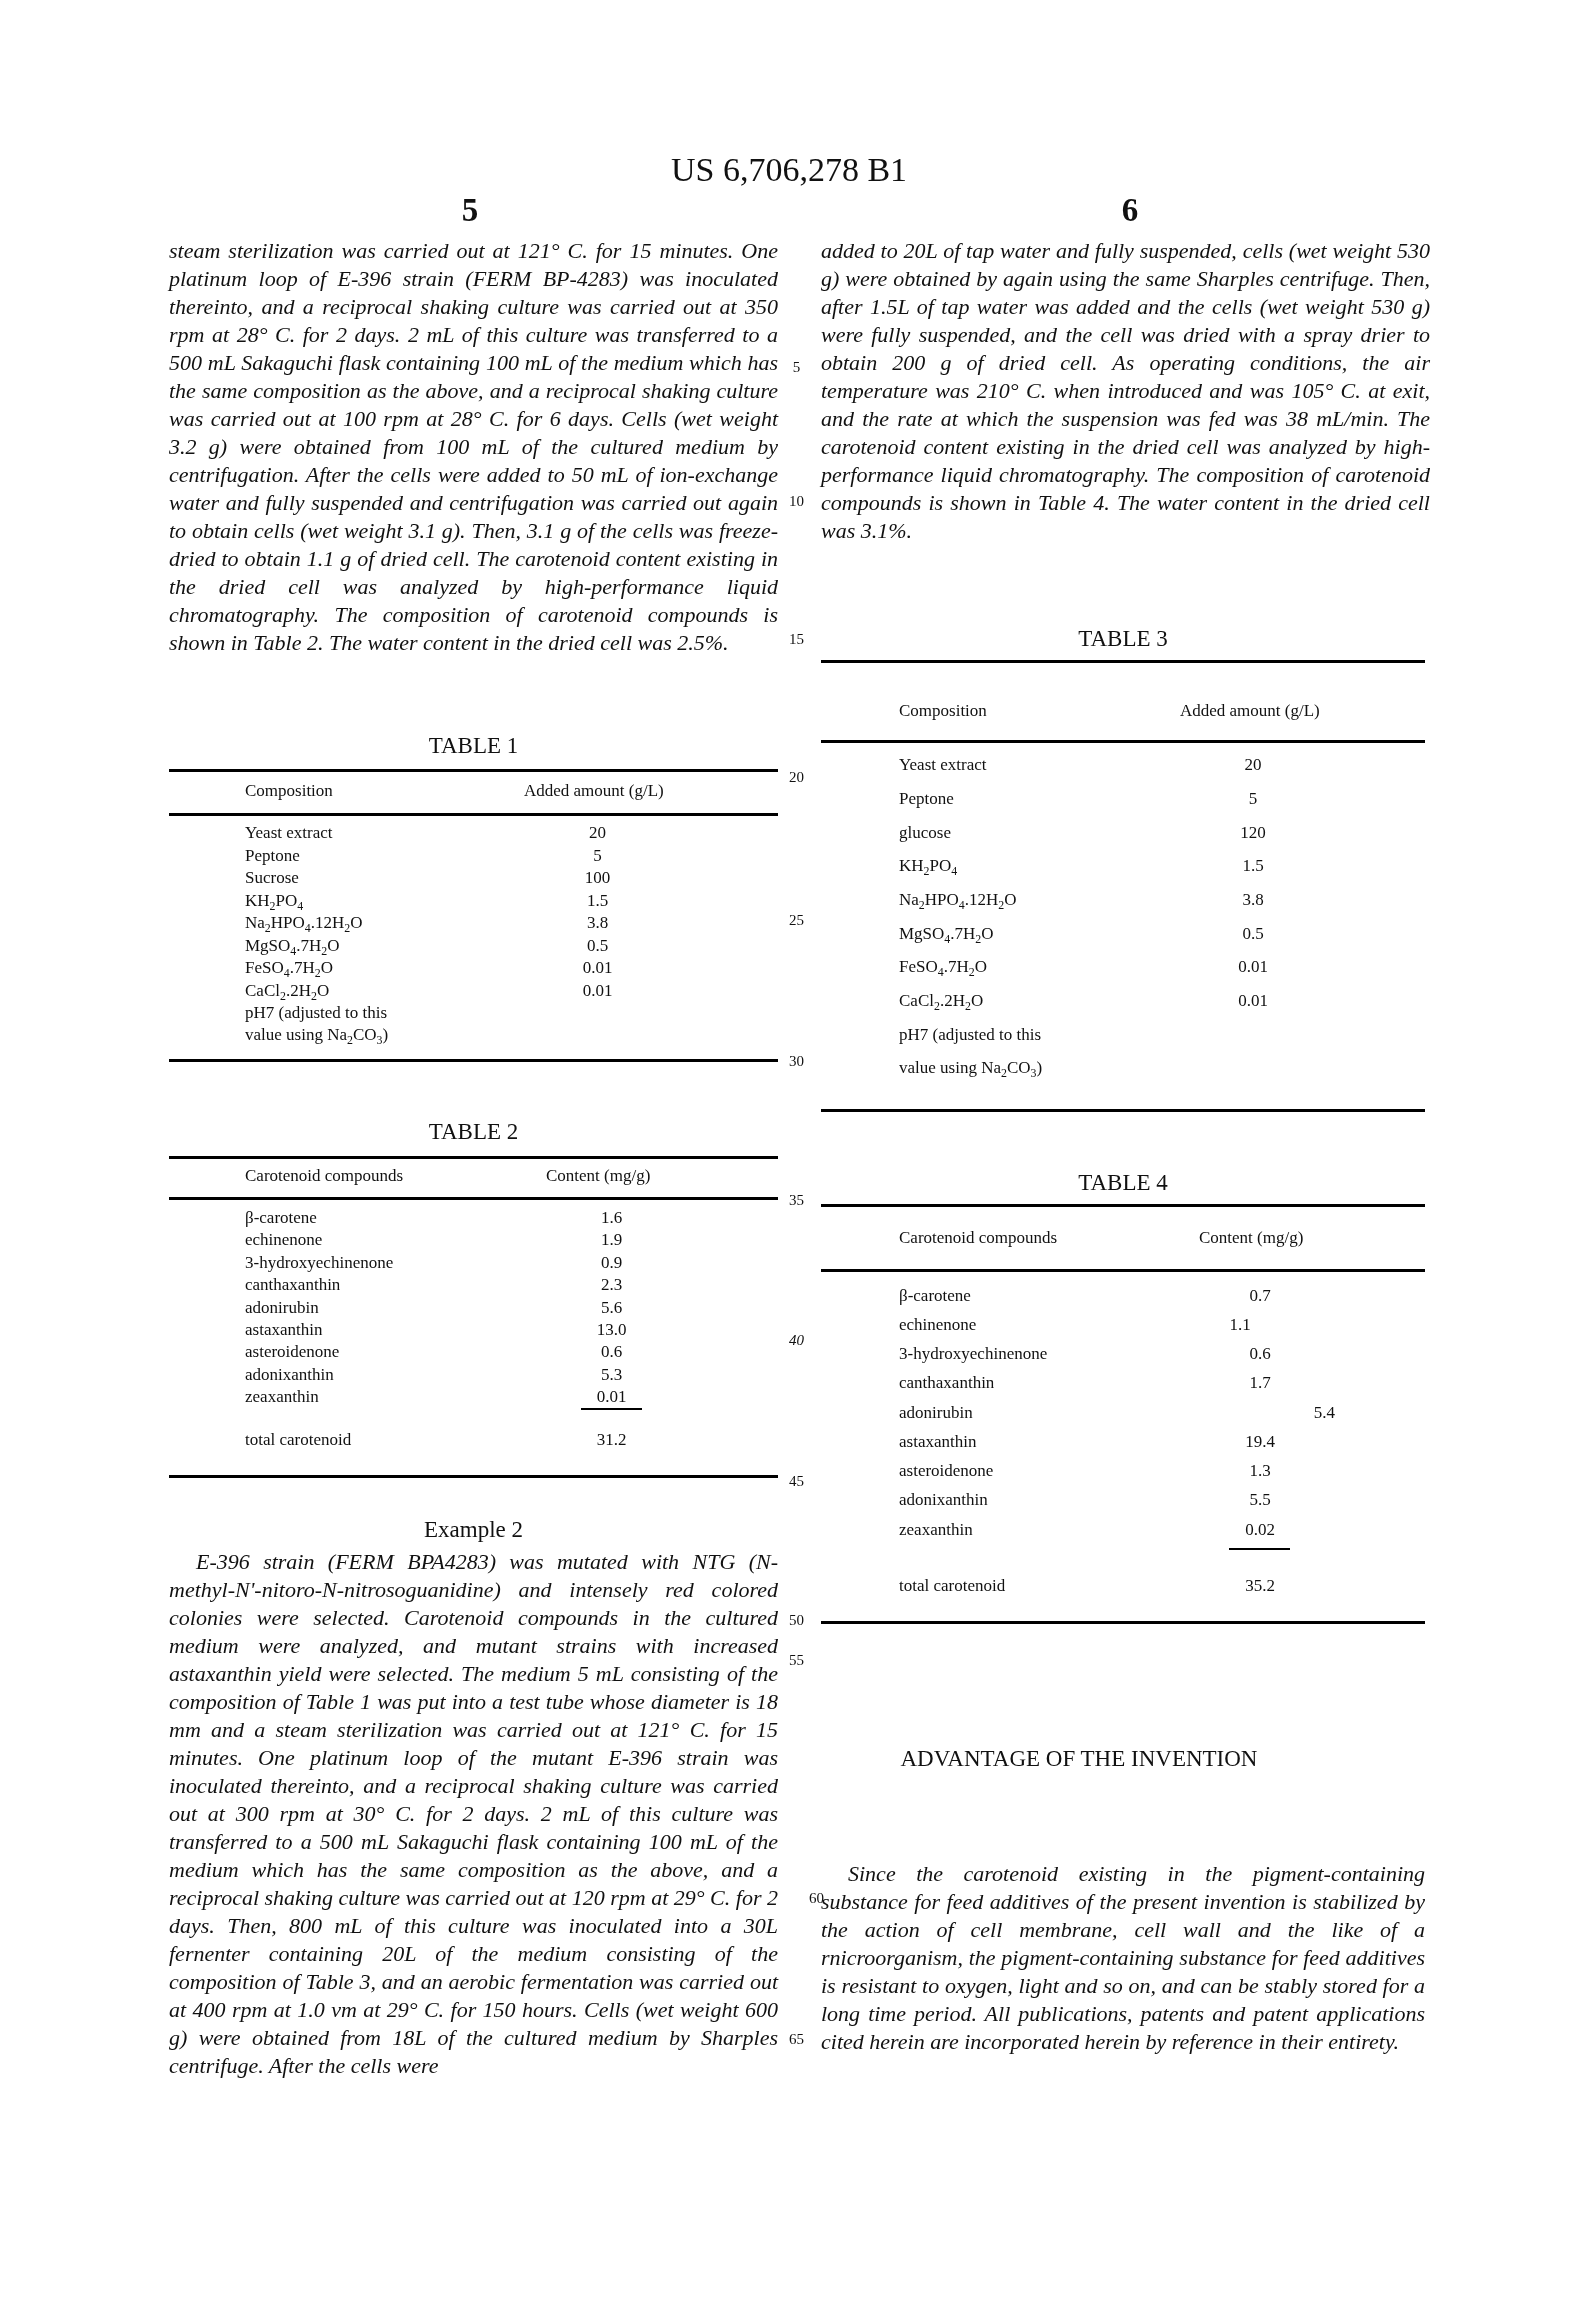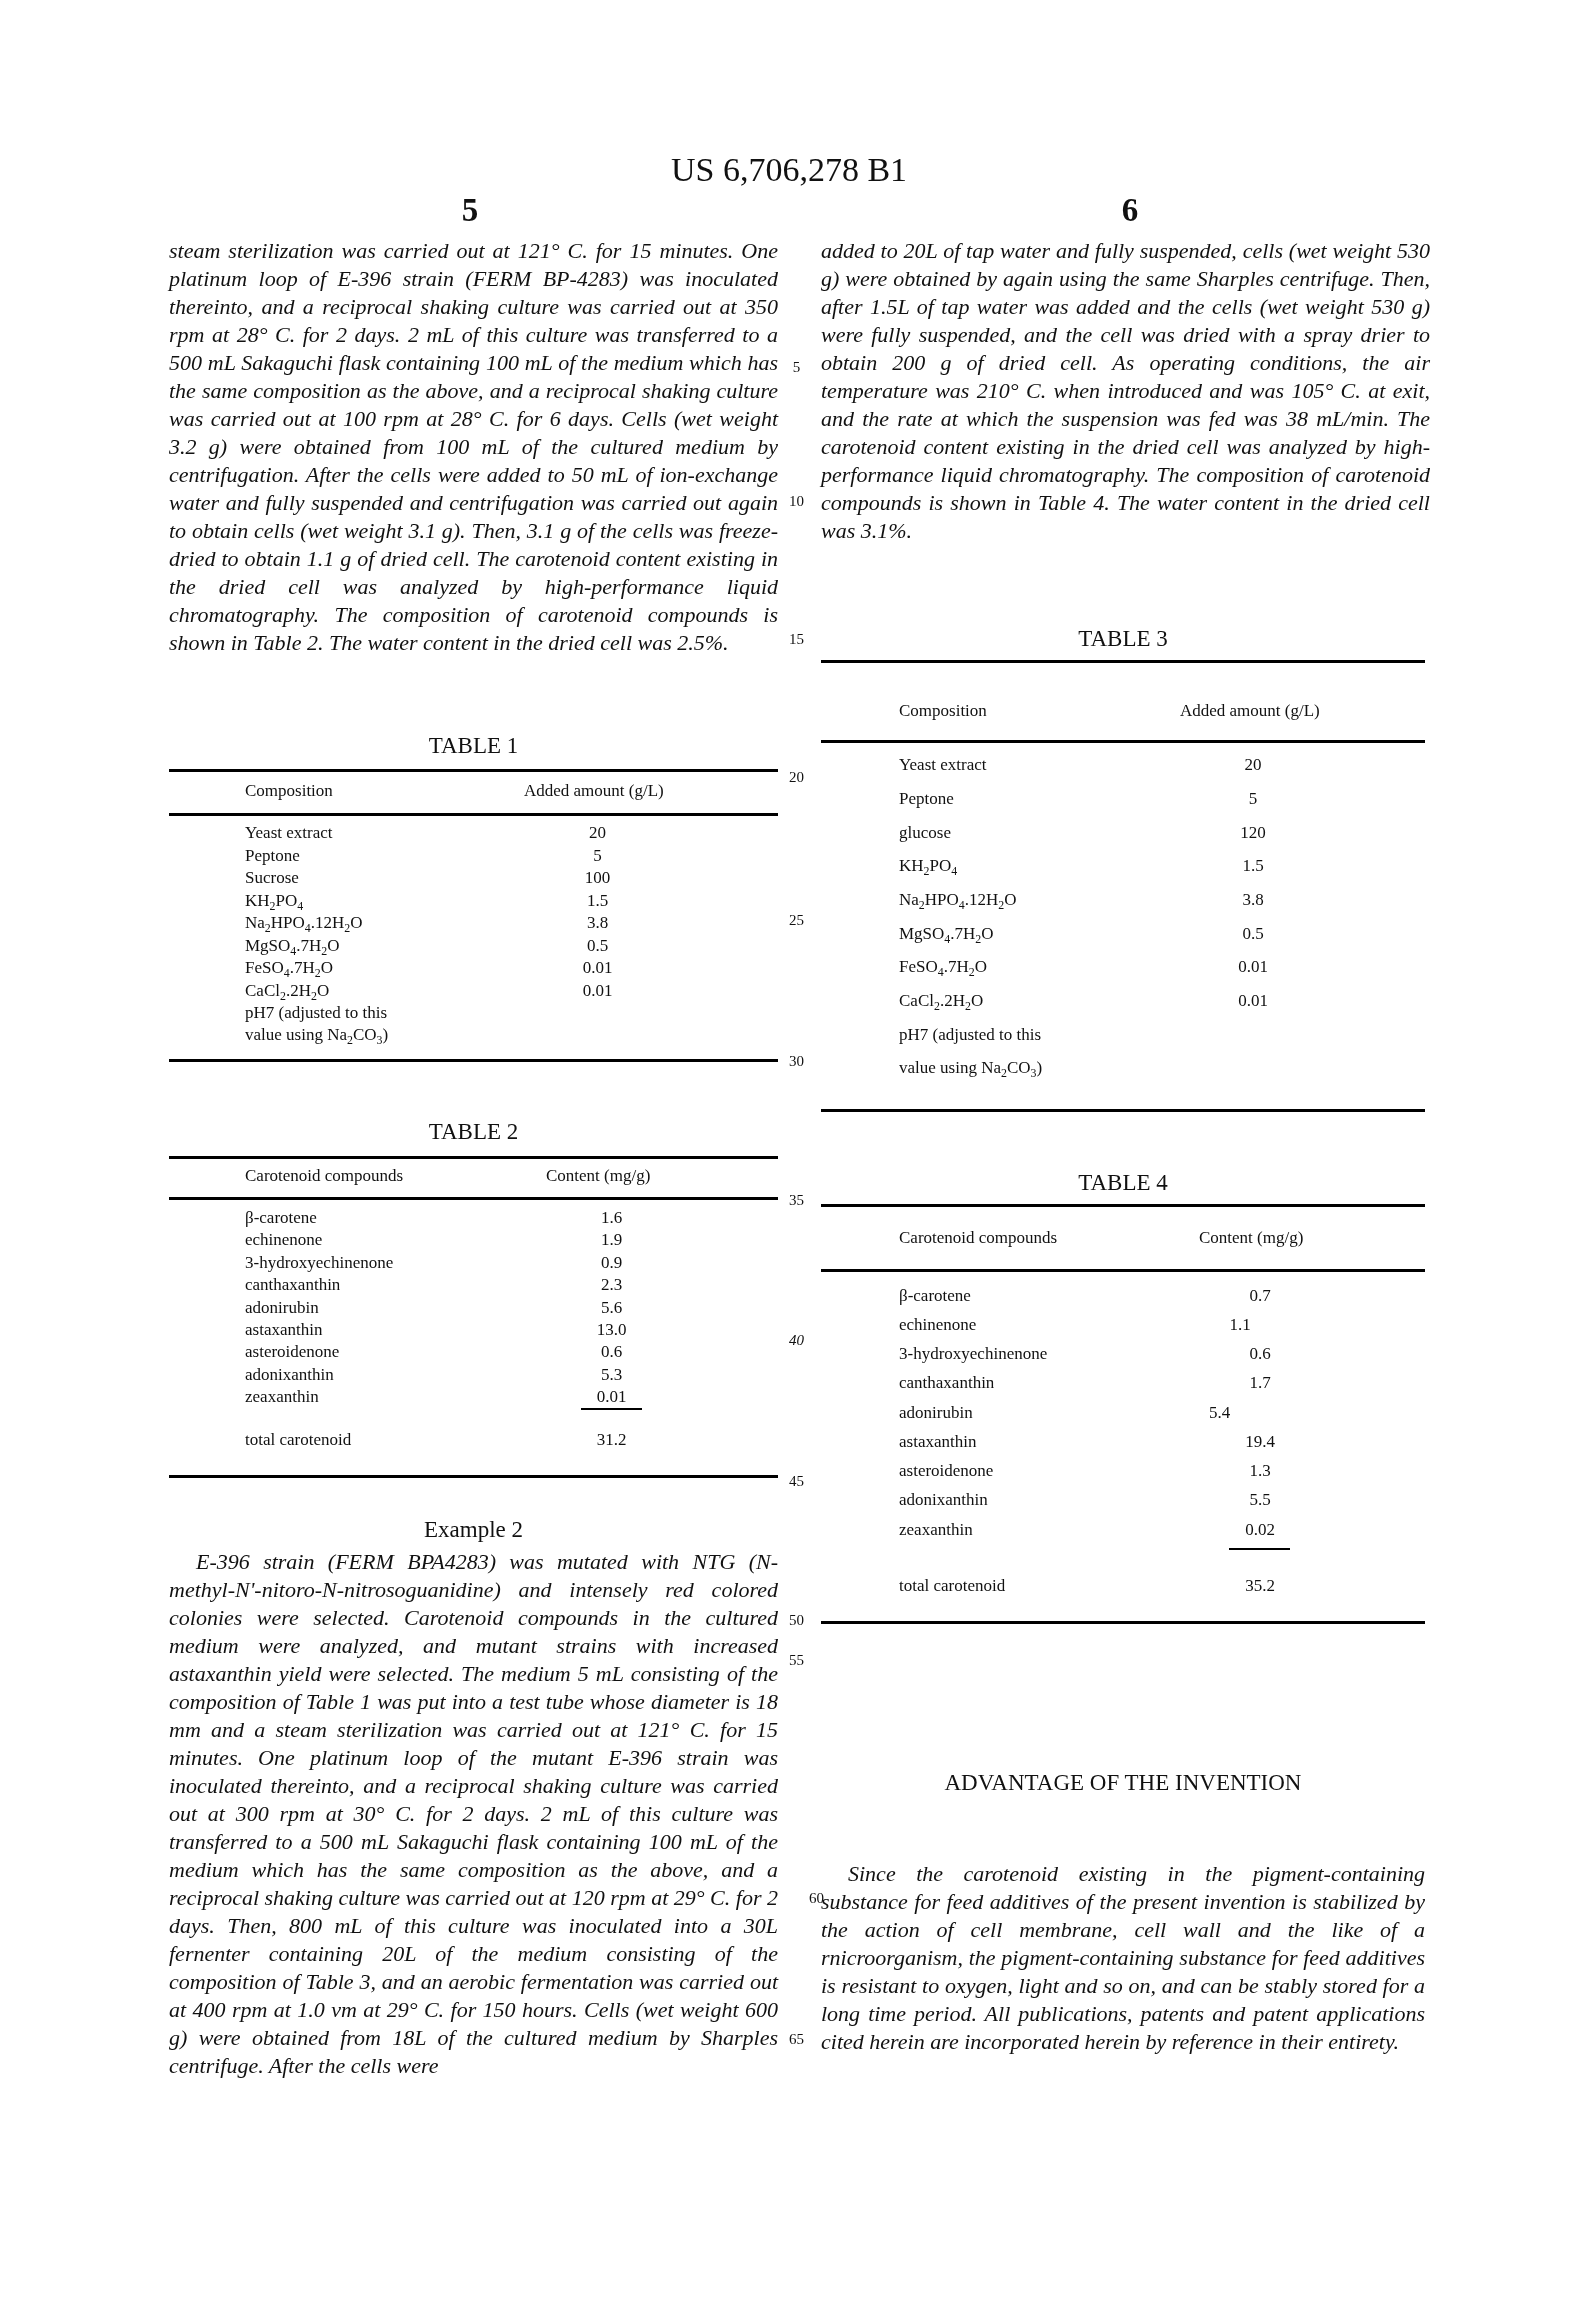--- a/index.html
+++ b/index.html
@@ -232,21 +232,21 @@
       <div class="row" style="top: 140px;">
         <span class="name" style="left: 78px;">3-hydroxyechinenone</span>
         <span class="val" style="left: 388px; width: 102px; text-align: center;">0.6</span>
       </div>
       <div class="row" style="top: 169px;">
         <span class="name" style="left: 78px;">canthaxanthin</span>
         <span class="val" style="left: 388px; width: 102px; text-align: center;">1.7</span>
       </div>
       <div class="row" style="top: 199px;">
         <span class="name" style="left: 78px;">adonirubin</span>
-        <span class="val" style="left: 388px; width: 102px; text-align: left;">5.4</span>
+        <span class="val" style="left: 412px; width: 102px; text-align: right;">5.4</span>
       </div>
       <div class="row" style="top: 228px;">
         <span class="name" style="left: 78px;">astaxanthin</span>
         <span class="val" style="left: 388px; width: 102px; text-align: center;">19.4</span>
       </div>
       <div class="row" style="top: 257px;">
         <span class="name" style="left: 78px;">asteroidenone</span>
         <span class="val" style="left: 388px; width: 102px; text-align: center;">1.3</span>
       </div>
       <div class="row" style="top: 286px;">
@@ -259,17 +259,17 @@
       </div>
       <div class="rule" style="height: 2px; left: 408px; width: 61px; top: 344px;"></div>
       <div class="row" style="top: 372px;">
         <span class="name" style="left:78px">total carotenoid</span>
         <span class="val" style="left:388px;width:102px;text-align:center">35.2</span>
       </div>
     </div>
 </div>
 <div class="rule" style="left:821px; width:604px; top:1621px;"></div>
 
-<div class="abs heading" style="left:821px; width:604px; top:1746px;margin-top:24px;">ADVANTAGE OF THE INVENTION</div>
+<div class="abs heading" style="left:777px; width:604px; top:1746px;">ADVANTAGE OF THE INVENTION</div>
 <div class="abs col" style="left:821px; top:1860px; width:604px;">
   <p class="indent">Since the carotenoid existing in the pigment-containing substance for feed additives of the present invention is stabilized by the action of cell membrane, cell wall and the like of a rnicroorganism, the pigment-containing substance for feed additives is resistant to oxygen, light and so on, and can be stably stored for a long time period. All publications, patents and patent applications cited herein are incorporated herein by reference in their entirety.</p>
 </div>
 
 
 </body></html>

